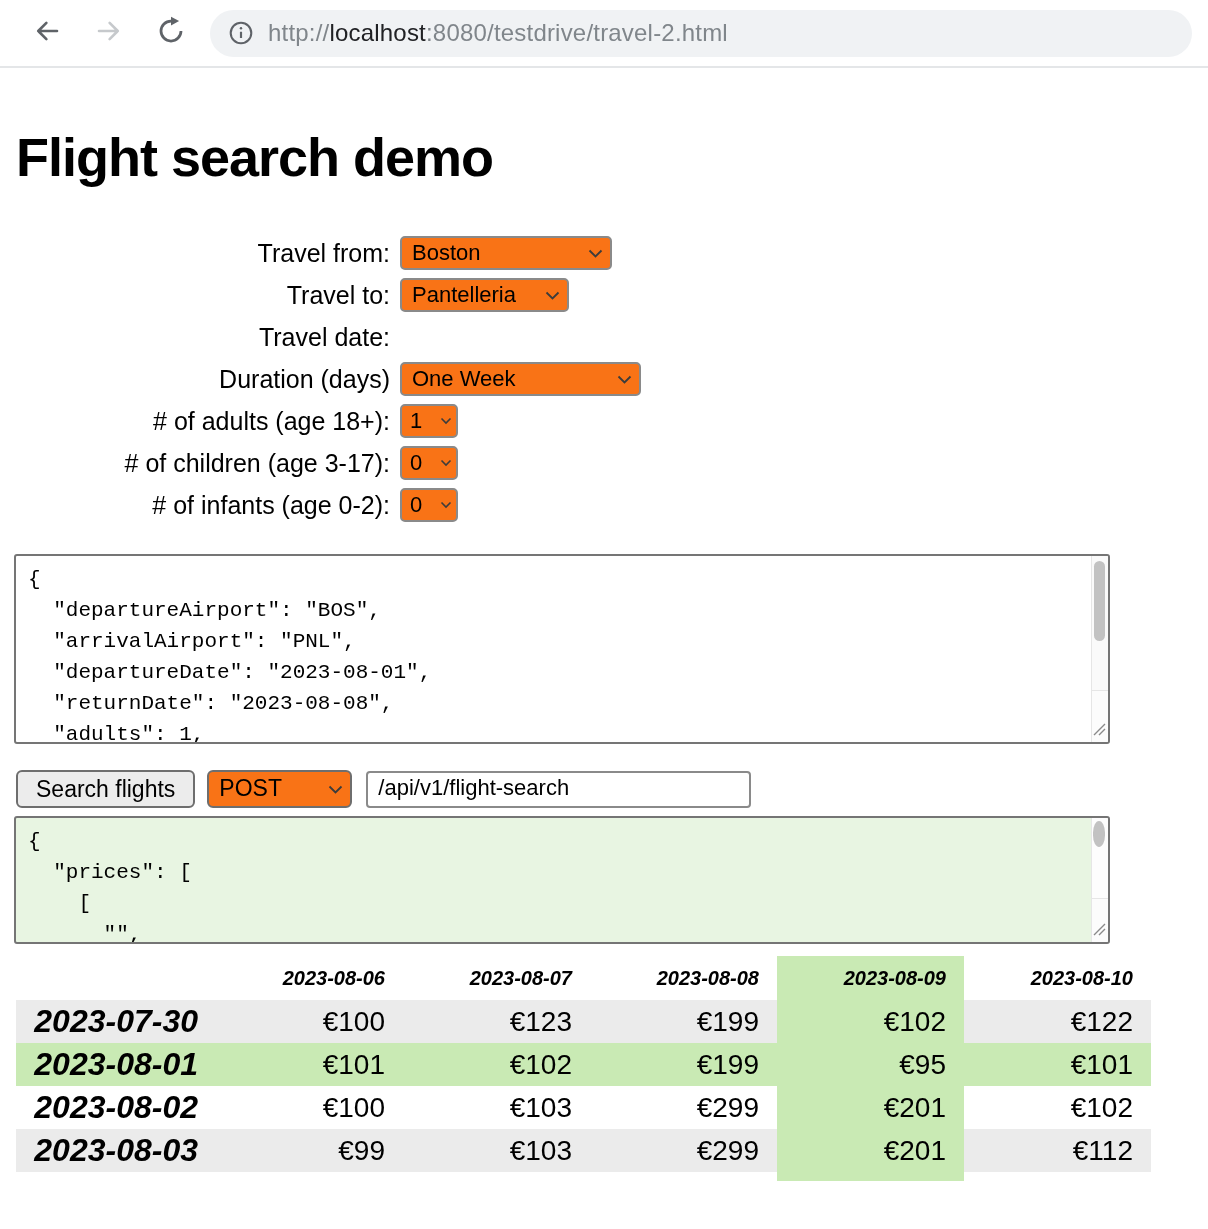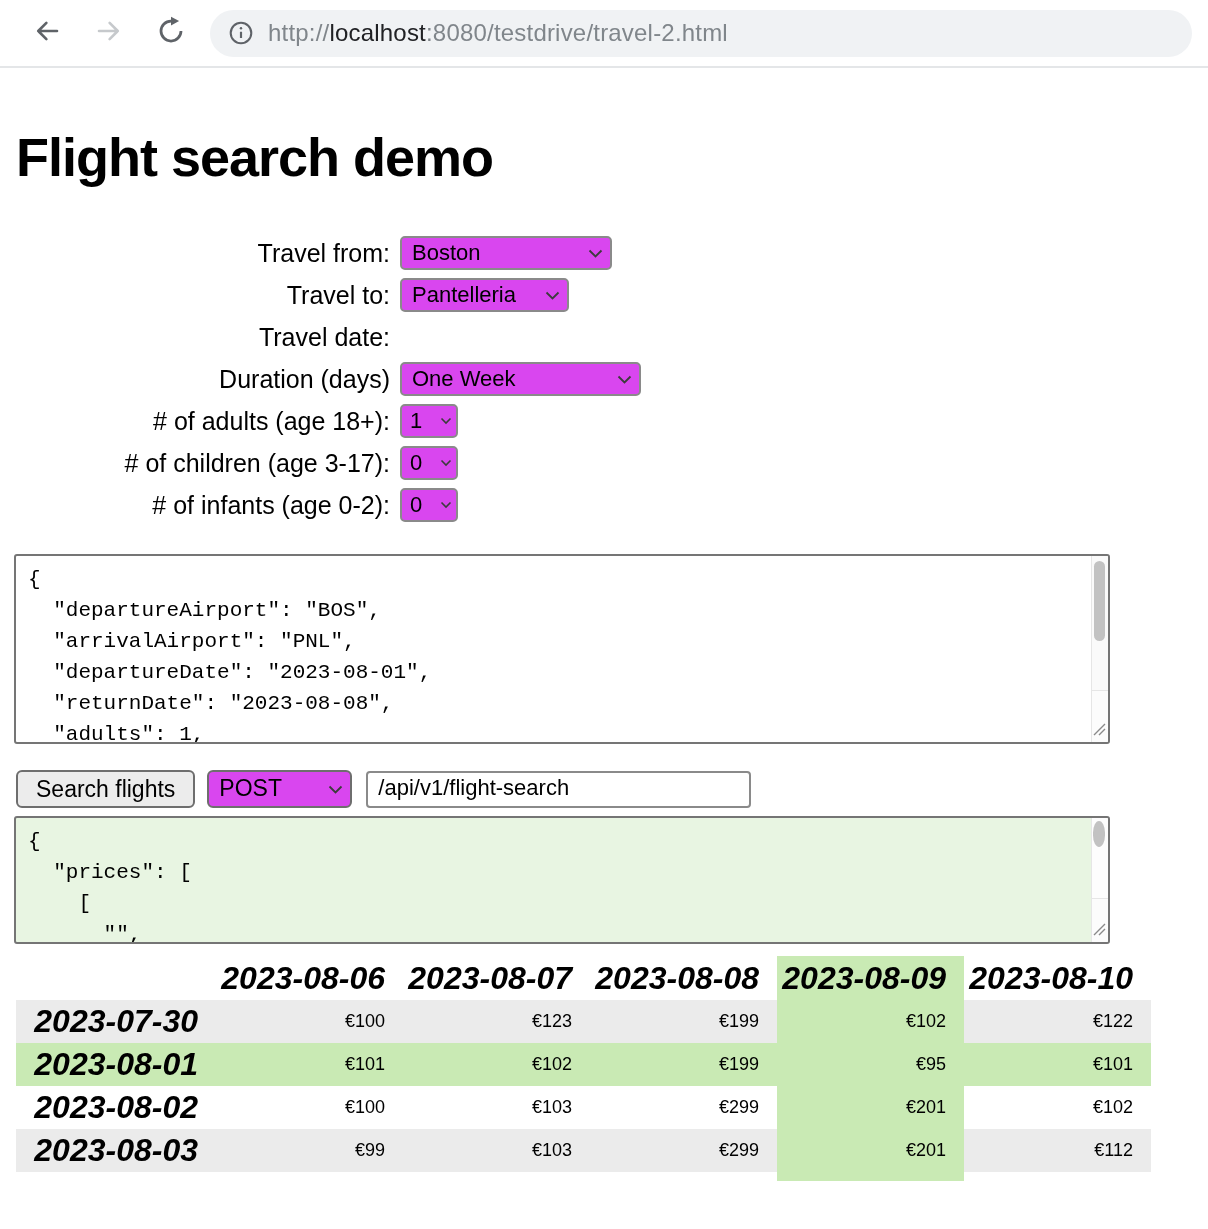--- a/index.html
+++ b/index.html
@@ -56,21 +56,21 @@
   }
   .selwrap { position: relative; display: inline-block; height: 34px; }
   .selwrap select {
     -webkit-appearance: none; appearance: none;
     height: 34px;
     font-family: "Liberation Sans", sans-serif;
     font-size: 22px;
     padding: 0 26px 2px 10px;
     border: 2px solid #8a8a8a;
     border-radius: 5px;
-    background: #d946ef;
+    background: #f97316;
     color: #000;
     width: 100%;
   }
   .selwrap .chev {
     position: absolute; right: 9px; top: 50%;
     margin-top: -4px;
     pointer-events: none;
     display: flex;
   }
   .w-from  { width: 212px; }
@@ -153,23 +153,23 @@
   }
   table.prices col.c0 { width: 200px; }
   table.prices col.cn { width: 187px; }
   table.prices th, table.prices td {
     text-align: right;
     padding: 0 18px 0 0;
     height: 43px;
     vertical-align: middle;
     overflow: hidden;
   }
-  table.prices thead th { font-size: 32px; font-style: italic; font-weight: bold; height: 44px; }
+  table.prices thead th { font-size: 20px; font-style: italic; font-weight: bold; height: 44px; }
   table.prices tbody th { font-size: 32px; font-style: italic; font-weight: bold; }
-  table.prices td { font-size: 18px; font-weight: normal; }
+  table.prices td { font-size: 28px; font-weight: normal; }
   tr.grey  { background: #ebebeb; }
   tr.white { background: #ffffff; }
   tr.green { background: #c9eab4; }
   .gcol    { background: #c9eab4; }
   tr.partial { height: 9px; }
   tr.partial td { height: 9px; padding: 0; }
 </style>
 </head>
 <body>
 

